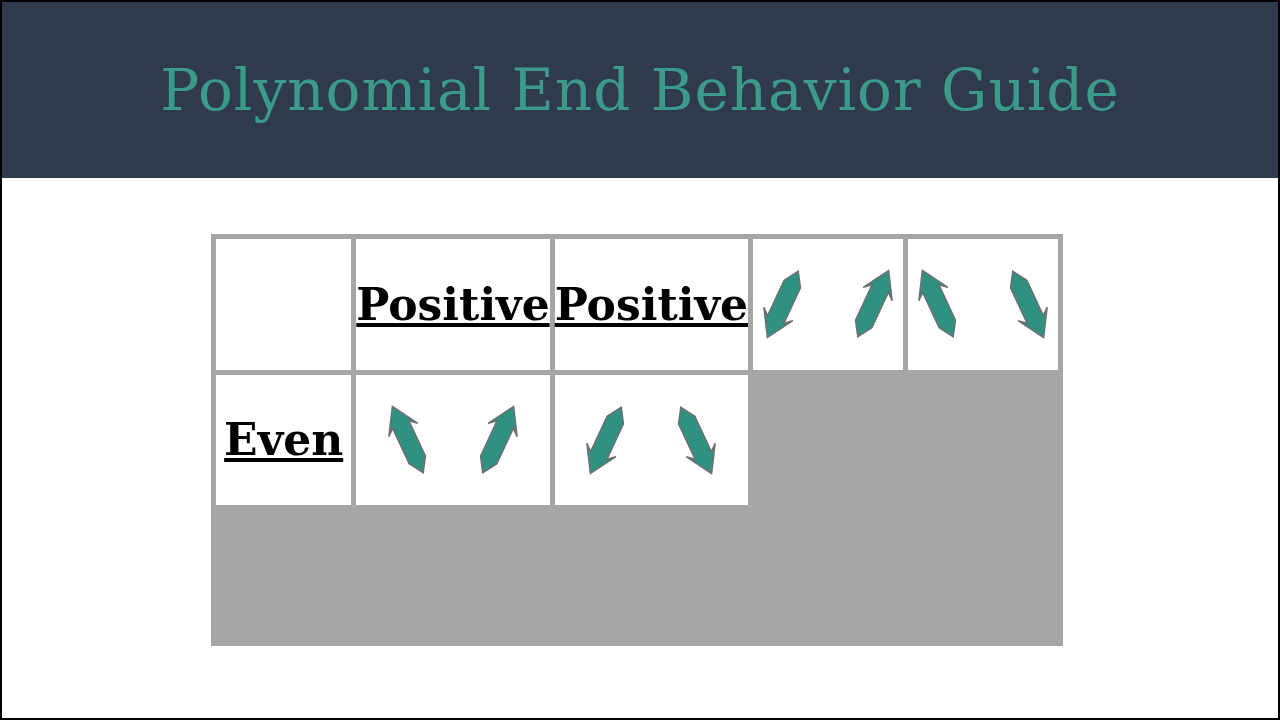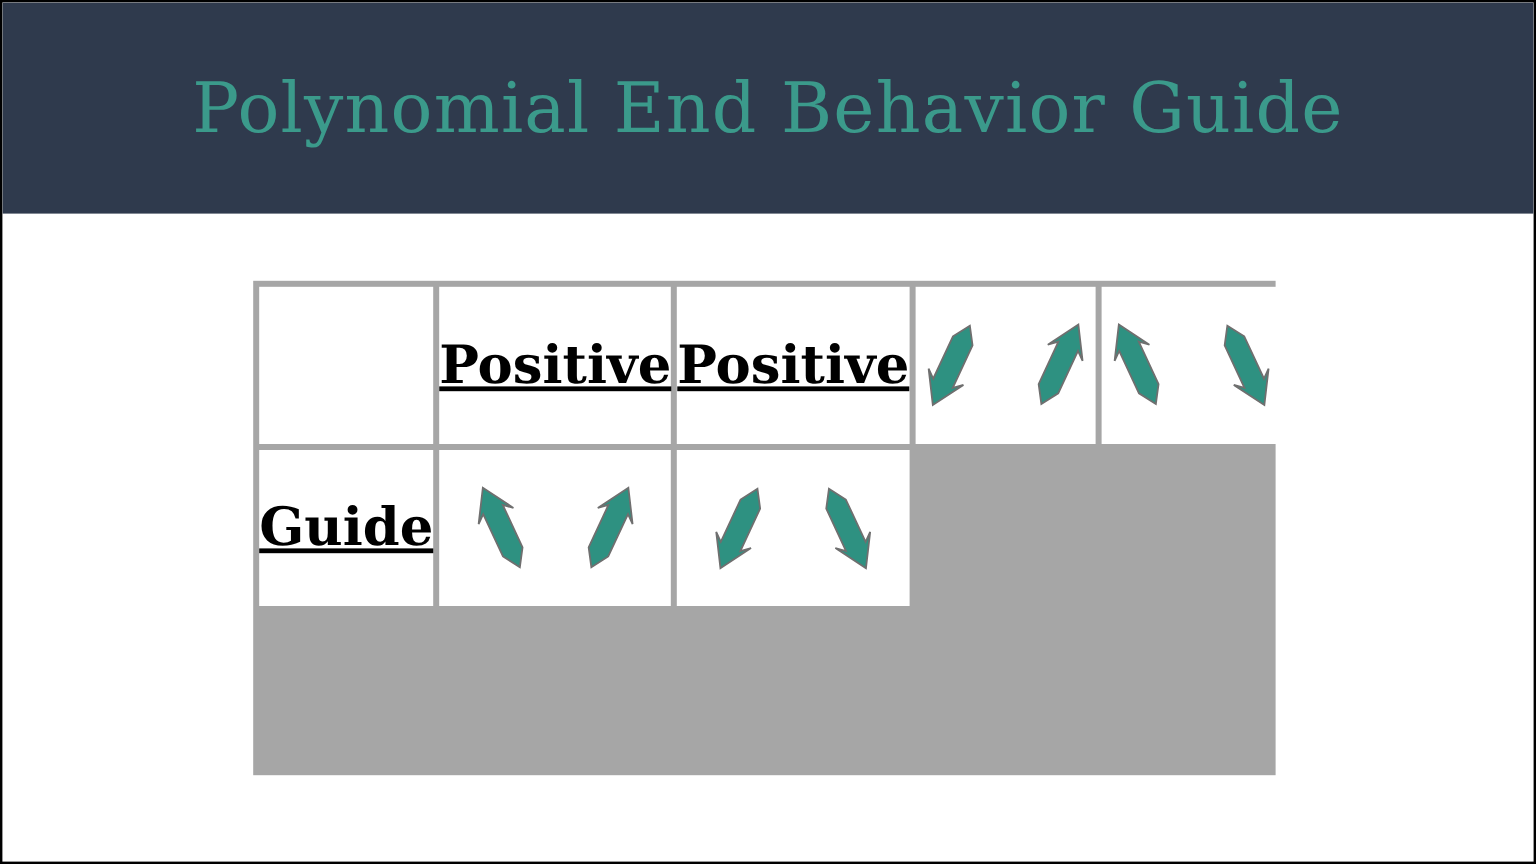--- a/index.html
+++ b/index.html
@@ -109,21 +109,21 @@
           </g>
         </svg>
         <svg width="60" height="84" viewBox="0 0 60 84">
           <g transform="rotate(155 30 42)">
             <polygon points="30,5 46,31 39,25 39,64 30,78 21,64 21,25 14,31" class="arrow-shape"></polygon>
           </g>
         </svg>
       </div>
 
     <div class="cell">
-      <span class="cell-text">Guide</span>
+      <span class="cell-text">Even</span>
     </div>
     <div class="cell arrow-pair">
         <svg width="60" height="84" viewBox="0 0 60 84">
           <g transform="rotate(-25 30 42)">
             <polygon points="30,5 46,31 39,25 39,64 30,78 21,64 21,25 14,31" class="arrow-shape"></polygon>
           </g>
         </svg>
         <svg width="60" height="84" viewBox="0 0 60 84">
           <g transform="rotate(25 30 42)">
             <polygon points="30,5 46,31 39,25 39,64 30,78 21,64 21,25 14,31" class="arrow-shape"></polygon>

